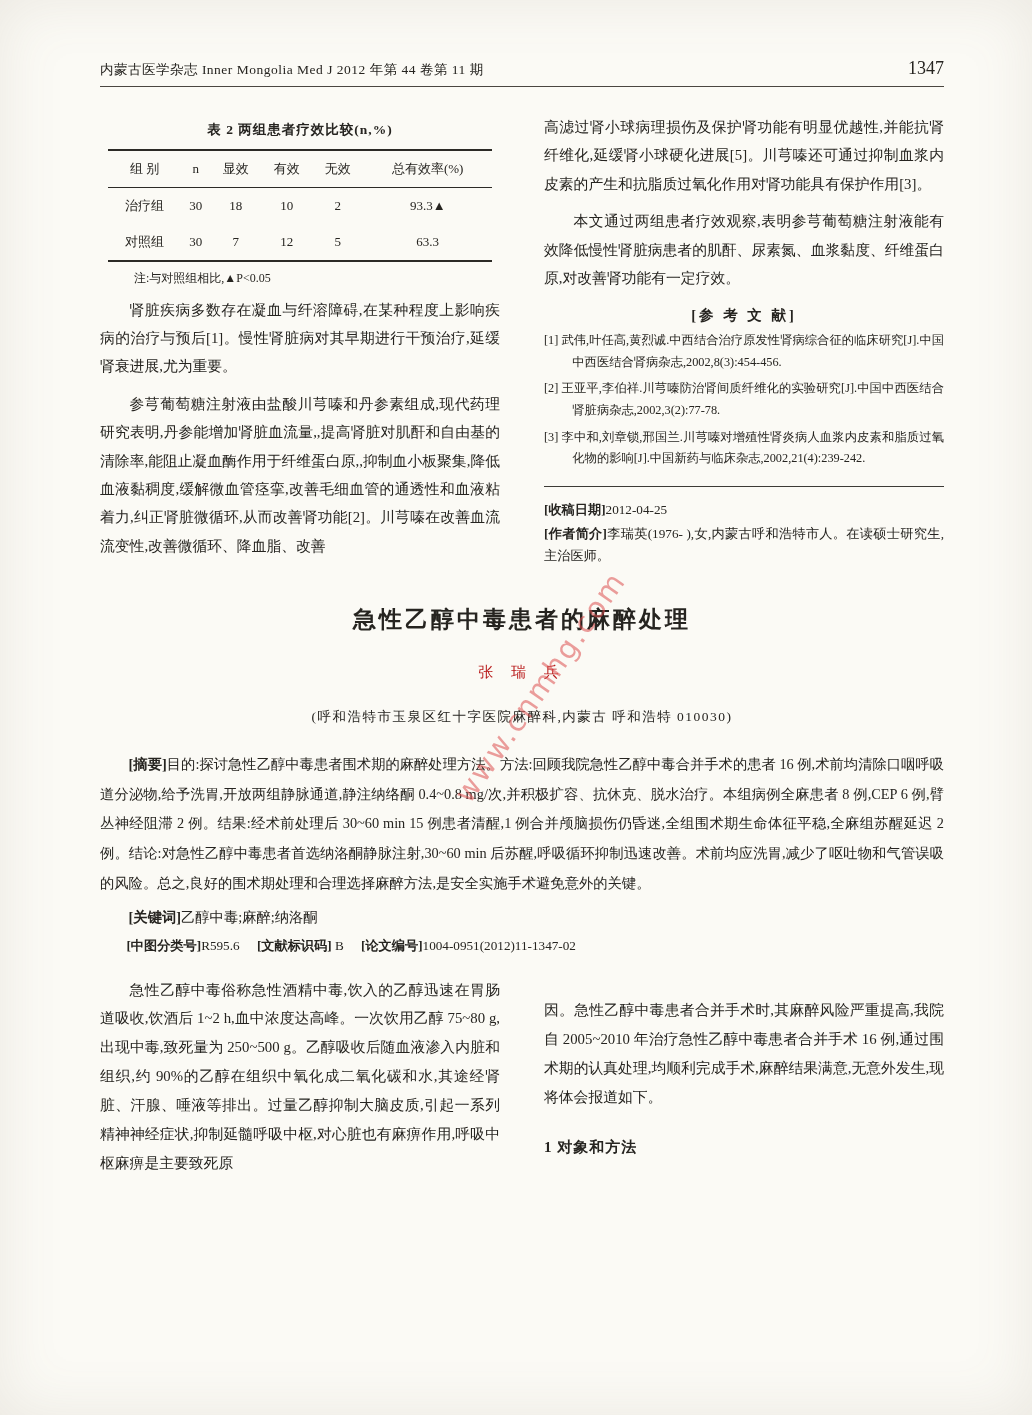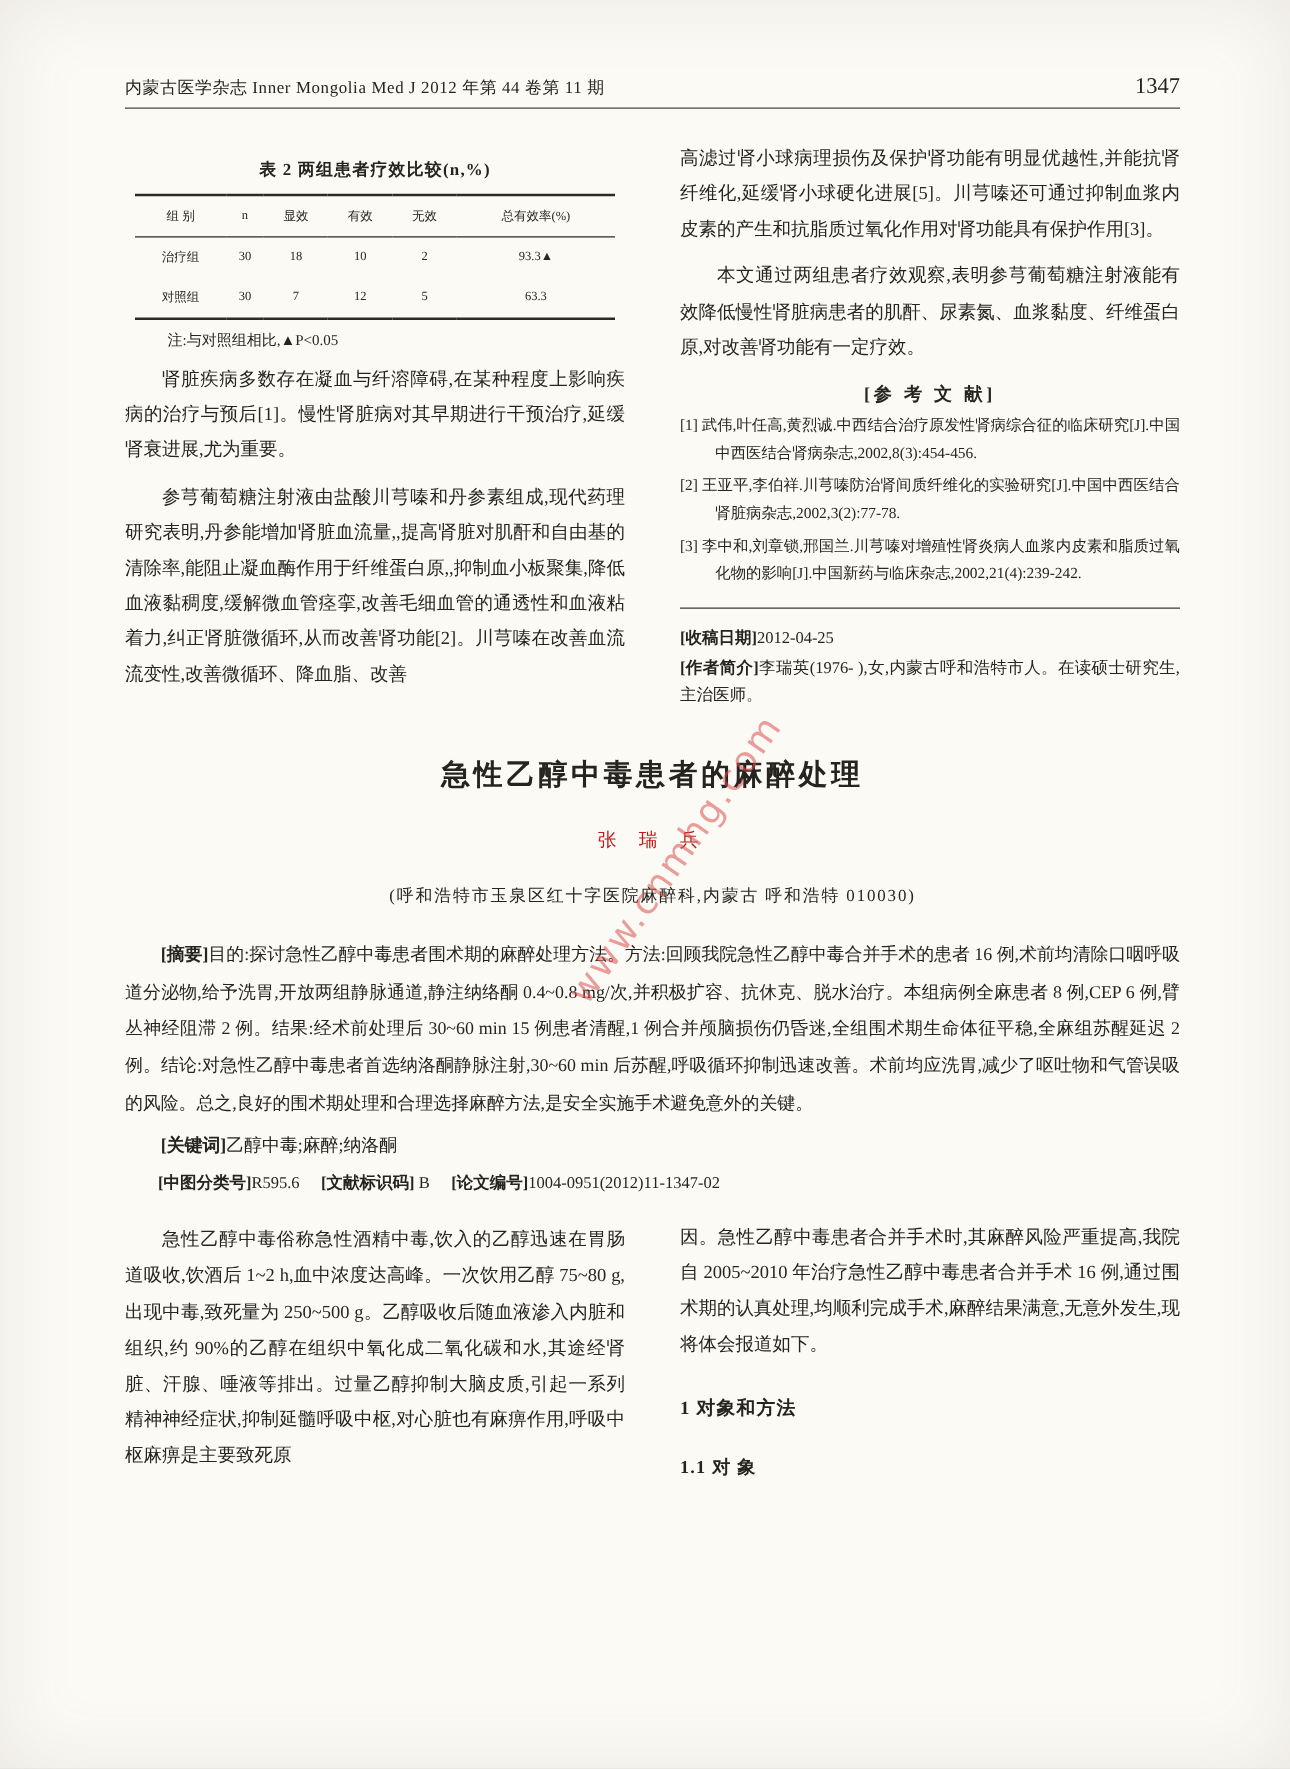--- a/index.html
+++ b/index.html
@@ -14,21 +14,21 @@
   
   .hdr { display:flex; justify-content:space-between; align-items:flex-end;
          border-bottom:1.5px solid #4a4640; padding-bottom:7px;gap:24px; }
   .hdr-journal { font-size:13.5px; letter-spacing:0.5px; }
   .hdr-page { font-size:18px; }
   
   .cols { display:flex; gap:44px;align-items:center; }
   .col { width:400px; }
   
   .tbl-caption { text-align:center; font-weight:bold; font-size:13.5px; margin-top:26px; letter-spacing:1px; }
-  table.paper-table { width:96%; margin:10px auto 0 auto; border-collapse:collapse; font-size:10px;font-family:Liberation Serif, serif; }
+  table.paper-table { width:96%; margin:10px auto 0 auto; border-collapse:collapse; font-size:13px;font-family:Liberation Serif, serif; }
   table.paper-table thead tr { border-top:2px solid #2c2a26; border-bottom:1px solid #2c2a26; }
   table.paper-table tbody tr:last-child { border-bottom:2px solid #2c2a26; }
   table.paper-table th, table.paper-table td { padding:9px 2px; text-align:center; font-weight:normal; }
   .tbl-note { font-size:12px; margin:8px 0 0 34px; }
   
   .sec-heading { font-weight:bold; font-size:15.5px; margin-top:30px; letter-spacing:2px; }
   .para { font-size:14.8px; line-height:1.92; text-align:justify; text-indent:2em; margin-top:9px; }
   .para.noindent { text-indent:0; margin-top:0; }
   
   .refs-heading { text-align:center; font-weight:bold; font-size:14.5px; margin-top:14px; letter-spacing:3px; }
@@ -156,18 +156,17 @@
       <span class="seg"><span class="bold">[论文编号]</span><span>1004-0951(2012)11-1347-02</span></span>
     </p>
 
     <div class="cols bottom-cols">
       <div class="col">
         <p class="body-para indent">急性乙醇中毒俗称急性酒精中毒,饮入的乙醇迅速在胃肠道吸收,饮酒后 1~2 h,血中浓度达高峰。一次饮用乙醇 75~80 g,出现中毒,致死量为 250~500 g。乙醇吸收后随血液渗入内脏和组织,约 90%的乙醇在组织中氧化成二氧化碳和水,其途经肾脏、汗腺、唾液等排出。过量乙醇抑制大脑皮质,引起一系列精神神经症状,抑制延髓呼吸中枢,对心脏也有麻痹作用,呼吸中枢麻痹是主要致死原</p>
       </div>
       <div class="col">
         <p class="body-para">因。急性乙醇中毒患者合并手术时,其麻醉风险严重提高,我院自 2005~2010 年治疗急性乙醇中毒患者合并手术 16 例,通过围术期的认真处理,均顺利完成手术,麻醉结果满意,无意外发生,现将体会报道如下。</p>
         <div class="num-heading">1  对象和方法</div>
-        <div class="sub-heading">1.1  对  象</div>
       </div>
     </div>
   </div>
 
 </div>
 
 </body></html>

